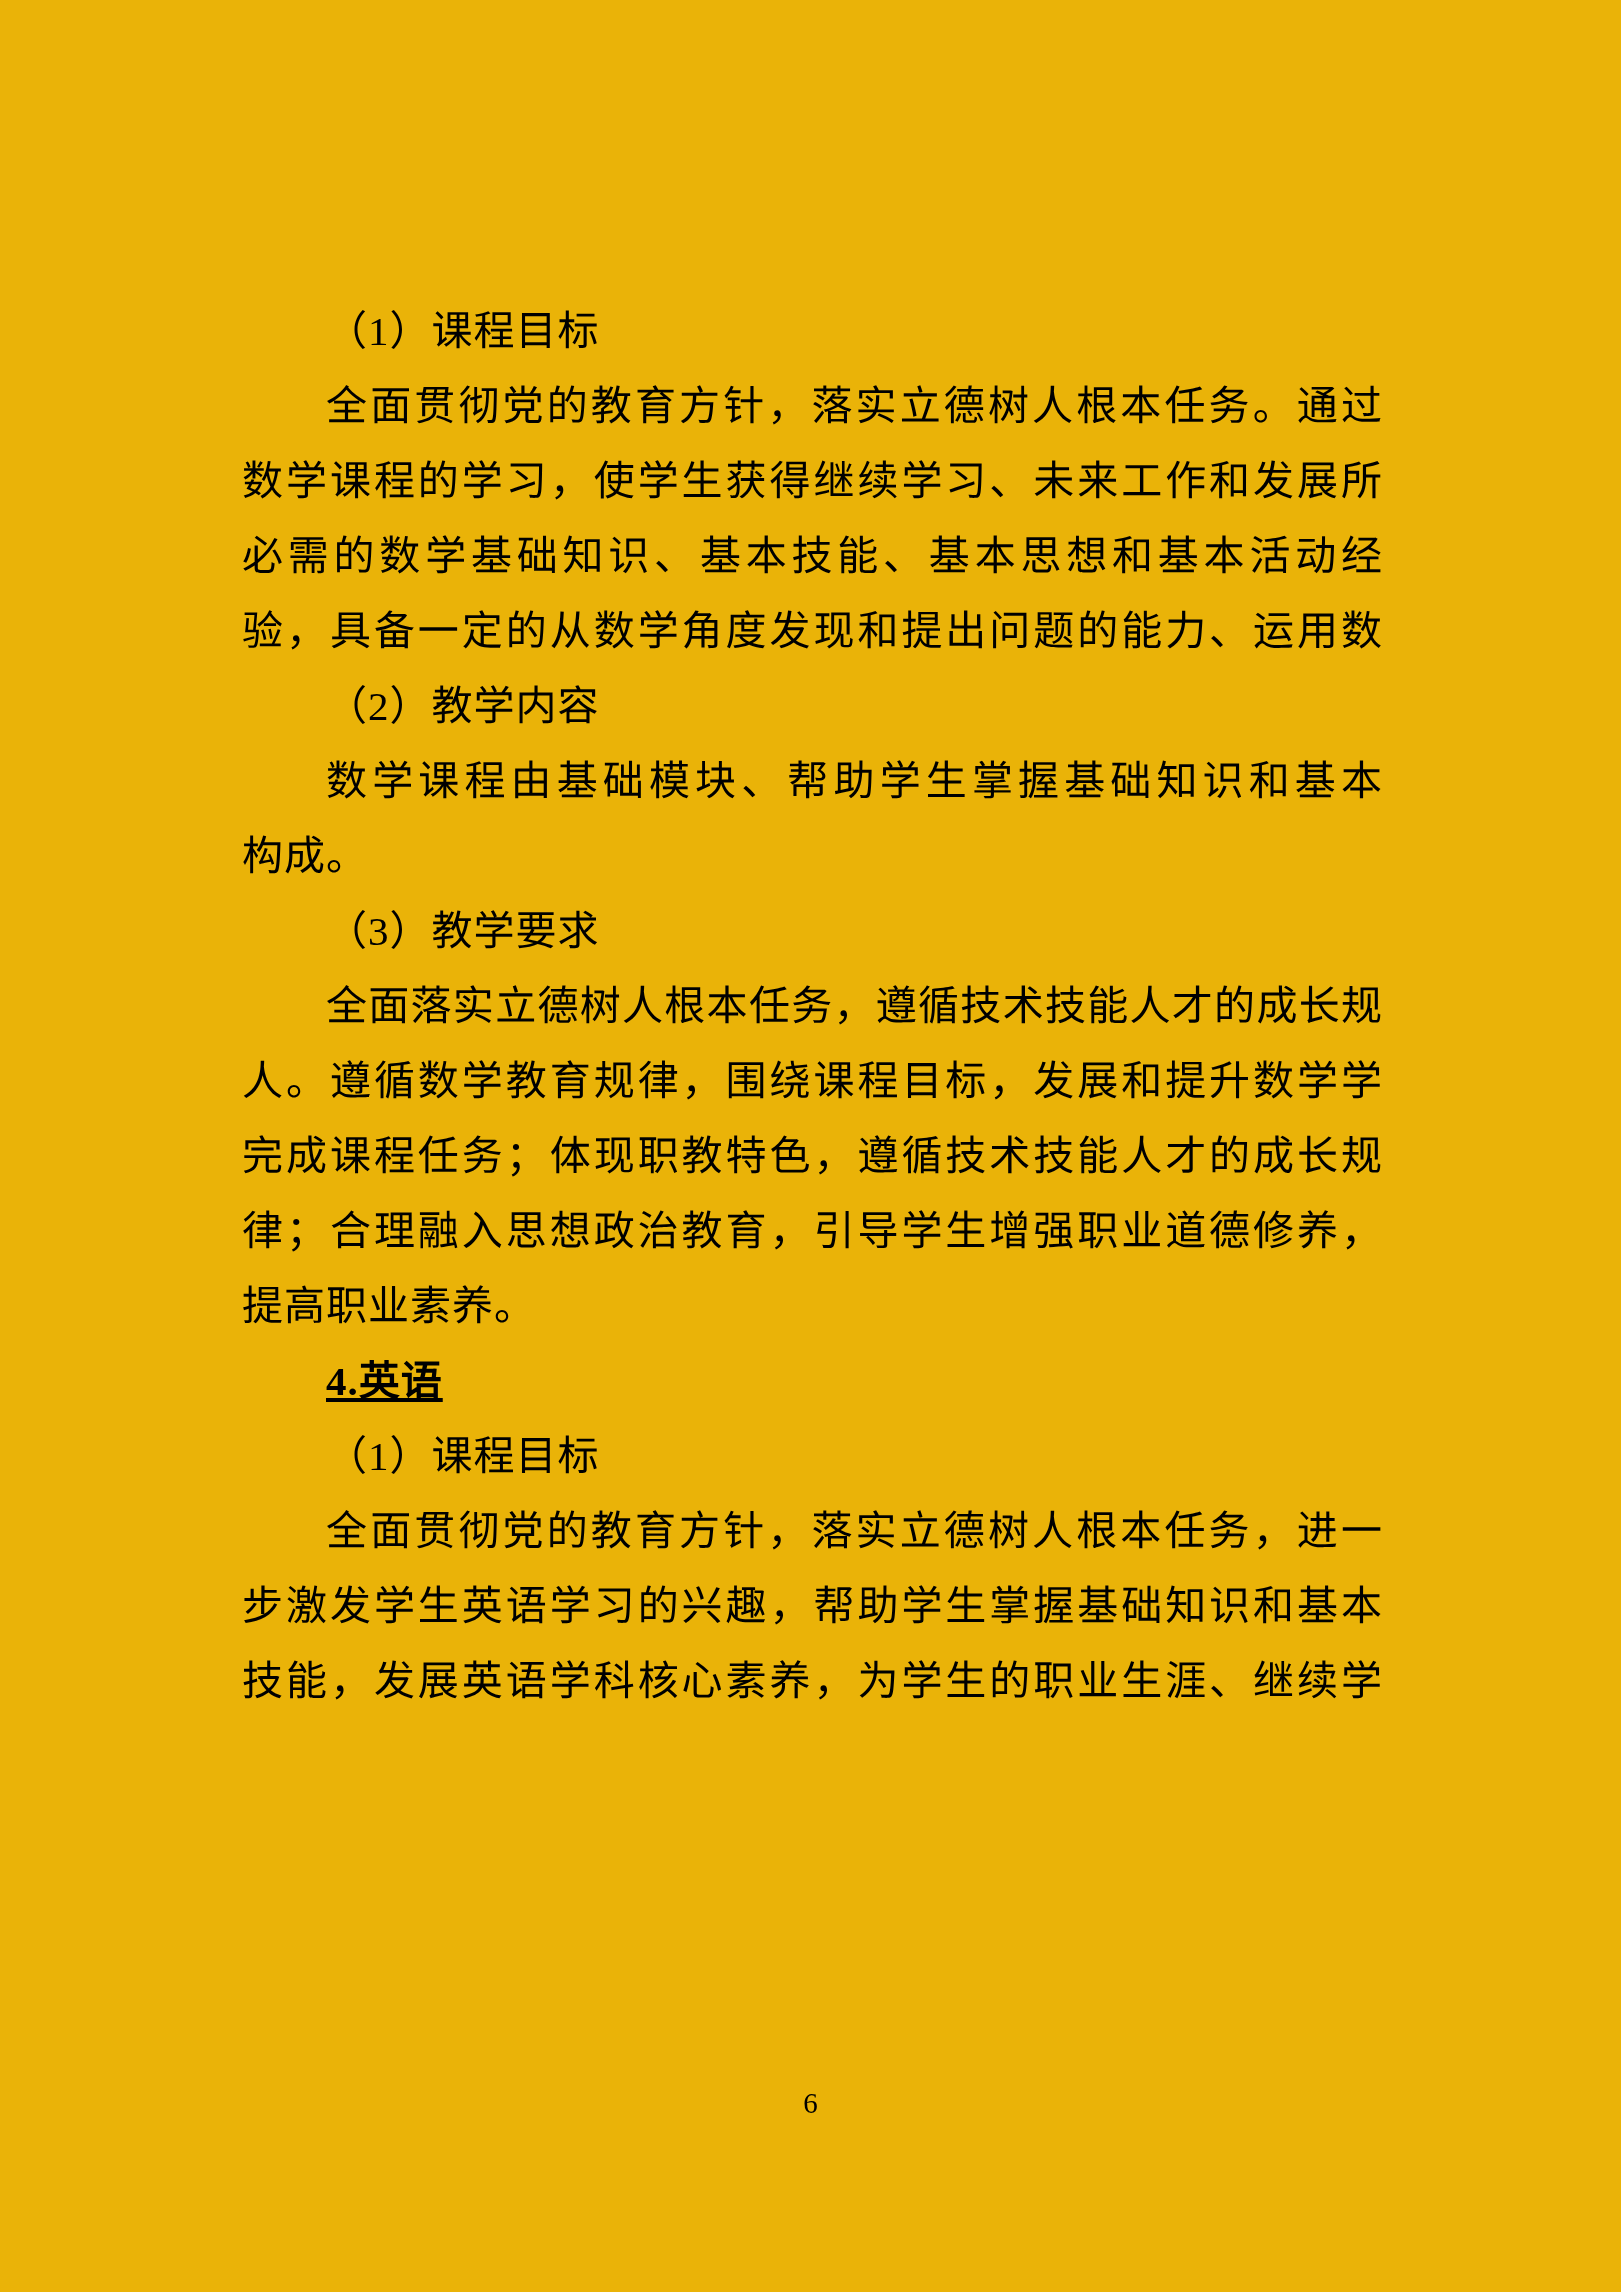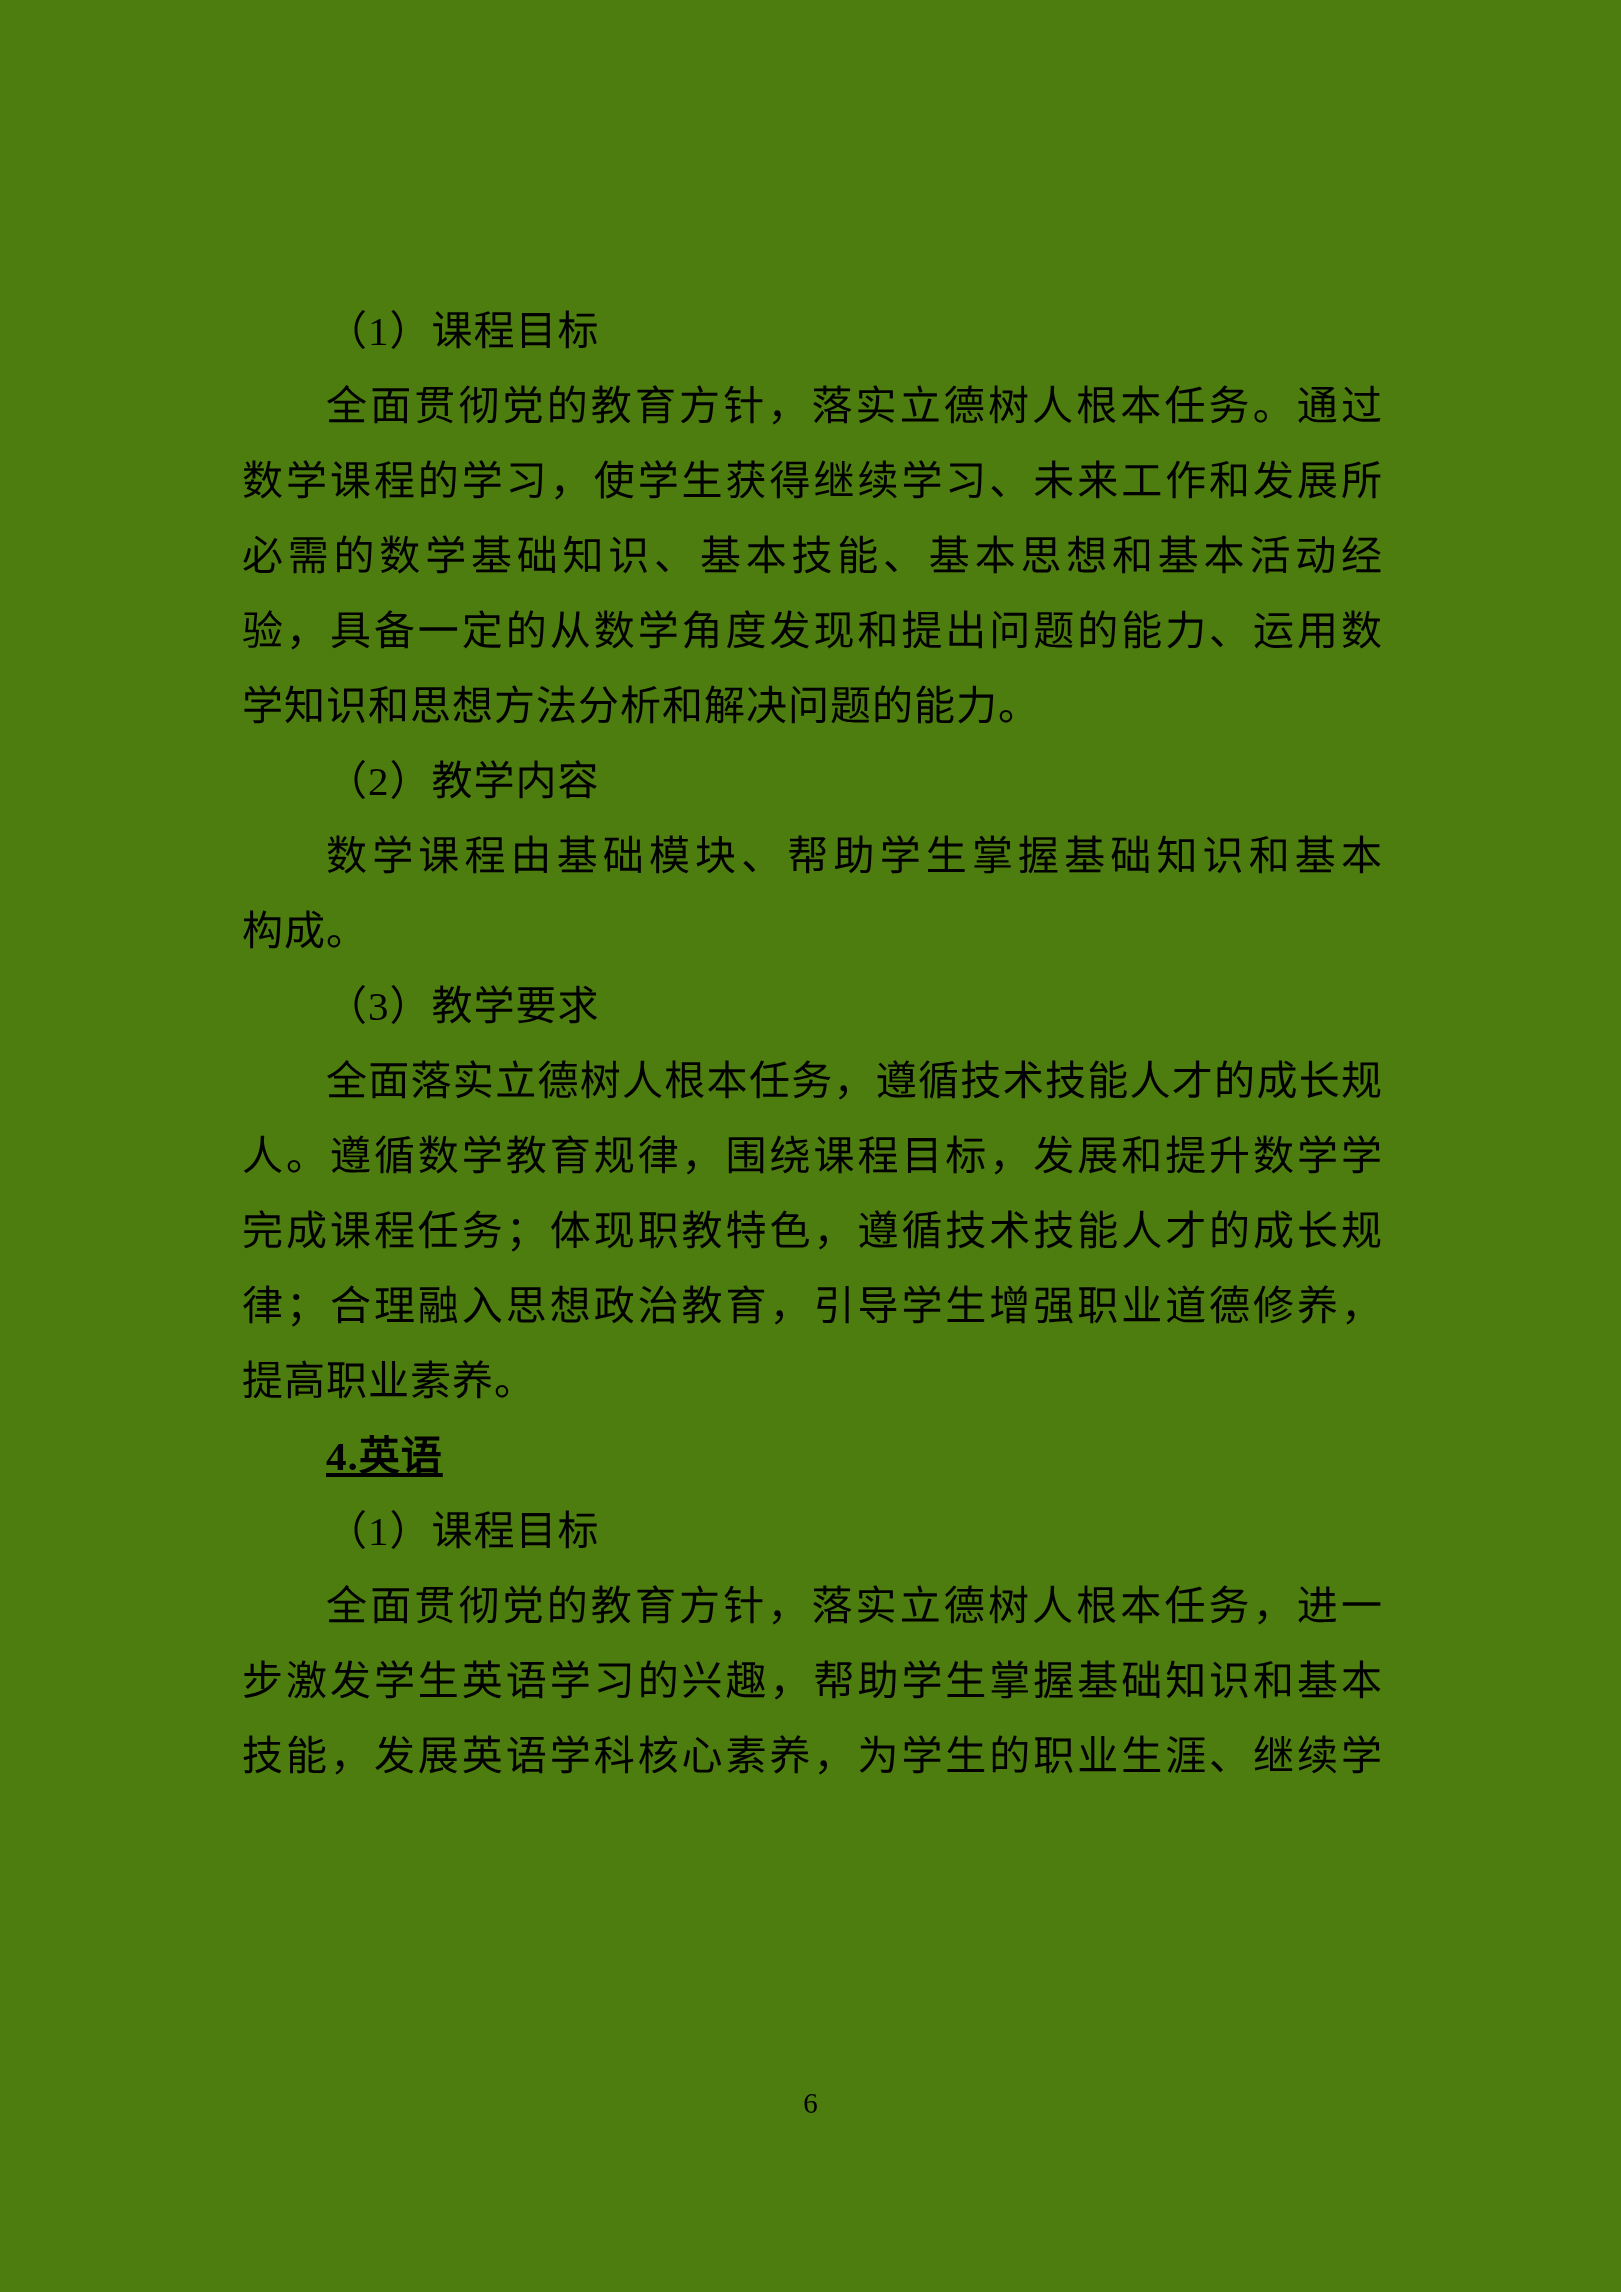--- a/index.html
+++ b/index.html
@@ -3,21 +3,21 @@
 <meta charset="utf-8">
 <style>
   html, body {
     margin: 0;
     padding: 0;
   }
   .page {
     position: relative;
     width: 1621px;
     height: 2293px;
-    background: #4d7c0f;
+    background: #eab308;
     color: #000000;
     font-family: "Liberation Serif", "DejaVu Serif", serif;
     overflow: hidden;
   }
   .text-block {
     position: absolute;
     left: 242px;
     top: 294px;
     width: 1141px;
   }
@@ -58,21 +58,20 @@
 <body>
 
 <div class="page">
 
   <div class="text-block">
     <div class="ln ind">（1）课程目标</div>
     <div class="ln ind just">全面贯彻党的教育方针，落实立德树人根本任务。通过</div>
     <div class="ln just">数学课程的学习，使学生获得继续学习、未来工作和发展所</div>
     <div class="ln just">必需的数学基础知识、基本技能、基本思想和基本活动经</div>
     <div class="ln just">验，具备一定的从数学角度发现和提出问题的能力、运用数</div>
-    <div class="ln">学知识和思想方法分析和解决问题的能力。</div>
     <div class="ln ind">（2）教学内容</div>
     <div class="ln ind just">数学课程由基础模块、帮助学生掌握基础知识和基本</div>
     <div class="ln">构成。</div>
     <div class="ln ind">（3）教学要求</div>
     <div class="ln ind just">全面落实立德树人根本任务，遵循技术技能人才的成长规</div>
     <div class="ln just">人。遵循数学教育规律，围绕课程目标，发展和提升数学学</div>
     <div class="ln just">完成课程任务；体现职教特色，遵循技术技能人才的成长规</div>
     <div class="ln just">律；合理融入思想政治教育，引导学生增强职业道德修养，</div>
     <div class="ln">提高职业素养。</div>
     <div class="ln ind bold">4.英语</div>

